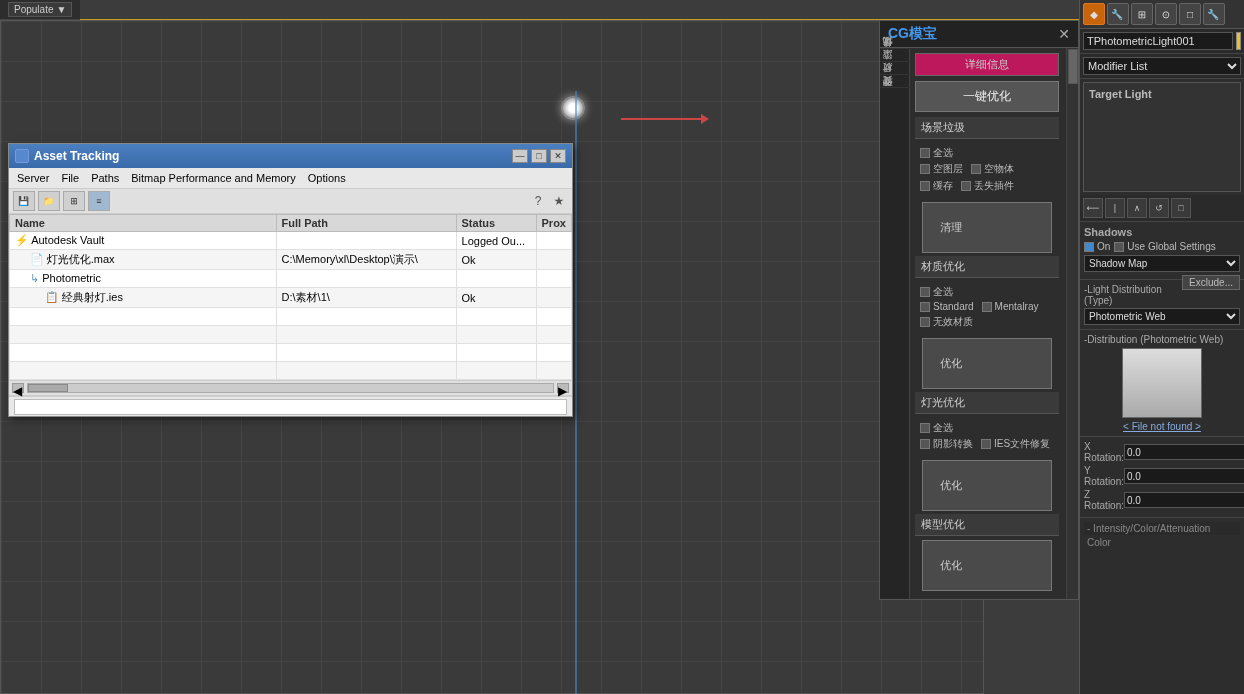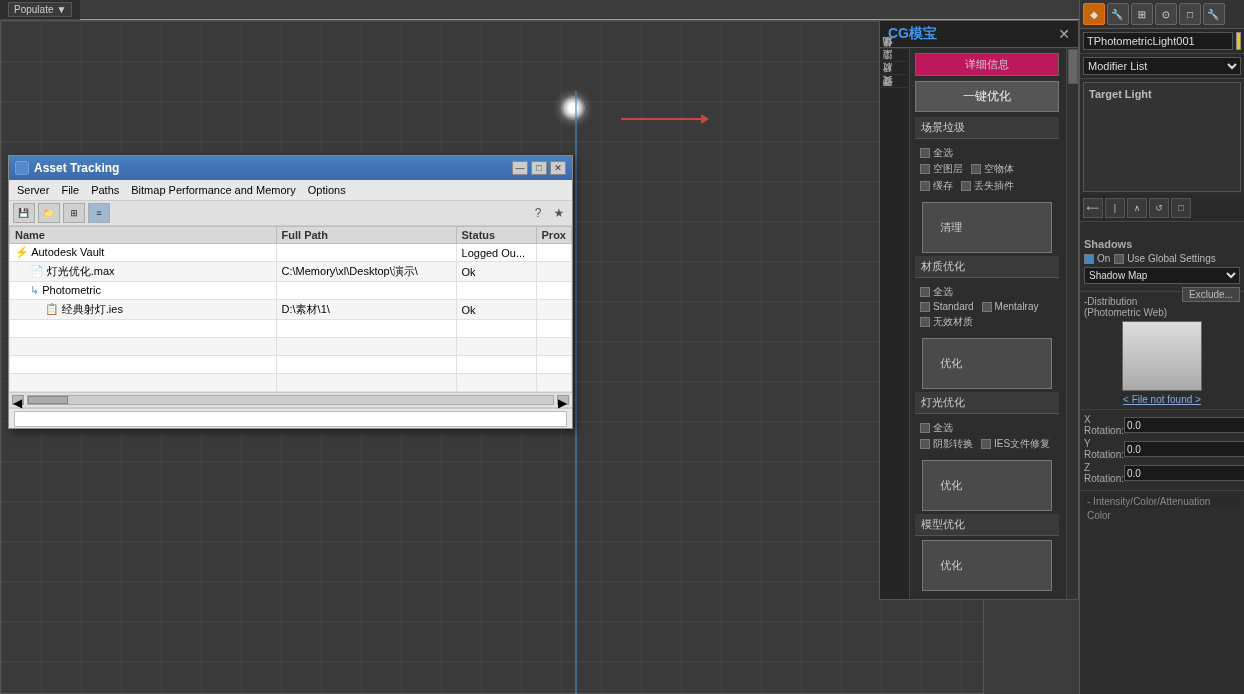--- a/index.html
+++ b/index.html
@@ -206,21 +206,20 @@
     
     .shadows-section {
       padding: 4px;
       border-bottom: 1px solid #444;
     }
     .shadows-title {
       color: #aaa;
       font-size: 11px;
       font-weight: bold;
       margin-bottom: 3px;
-      margin-top: 12px;
     }
     .shadows-row {
       display: flex;
       align-items: center;
       margin-bottom: 3px;
       gap: 4px;
     }
     .checkbox-label {
       display: flex;
       align-items: center;
@@ -484,21 +483,21 @@
       color: #ccc;
       font-size: 11px;
       padding: 17px;
       cursor: pointer;
       text-align: left;
     }
 
     
     .asset-tracking {
       position: absolute;
-      top: 155px;
+      top: 143px;
       left: 8px;
       width: 565px;
       background: #f0f0f0;
       border: 1px solid #888;
       z-index: 20;
       box-shadow: 3px 3px 8px rgba(0,0,0,0.5);
     }
     .at-titlebar {
       background: linear-gradient(180deg, #4a7fc0 0%, #3a6aaa 100%);
       display: flex;
@@ -1026,20 +1025,26 @@
         </label>
       </div>
       <select class="shadow-map-select">
         <option>Shadow Map</option>
       </select>
       <div style="text-align:right;">
         <button class="exclude-btn">Exclude...</button>
       </div>
     </div>
 
+    <div class="light-dist-section">
+      <div class="ld-label">-Light Distribution (Type)</div>
+      <select class="ld-select">
+        <option>Photometric Web</option>
+      </select>
+    </div>
 
     <div class="dist-photo-section">
       <div class="dist-photo-title">-Distribution (Photometric Web)</div>
       <div class="dist-photo-preview"></div>
       <span class="file-not-found">&lt; File not found &gt;</span>
     </div>
 
     <div class="rotation-section">
       <div class="rot-row">
         <span class="rot-label">X Rotation:</span>

